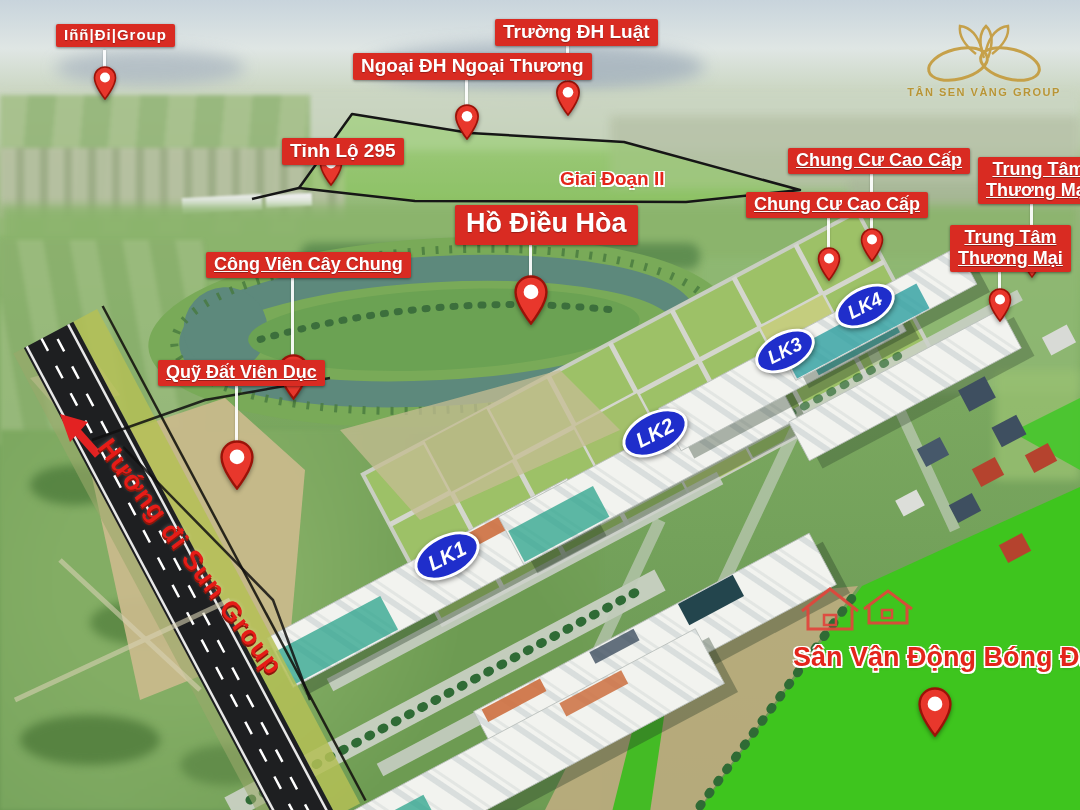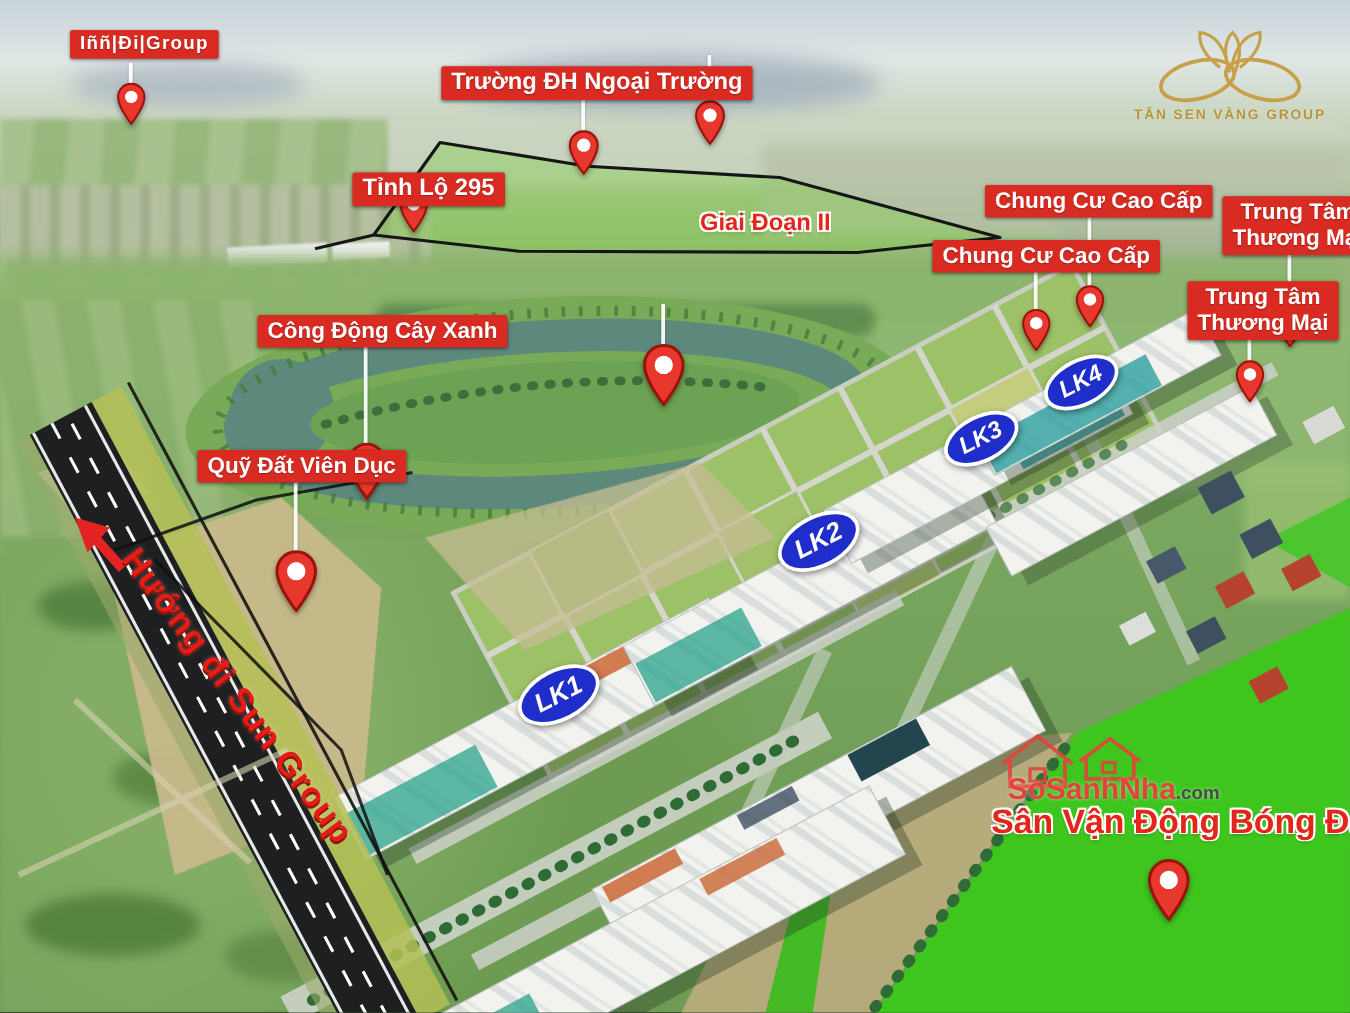--- a/index.html
+++ b/index.html
@@ -9,21 +9,21 @@
   .abs{position:absolute;}
   .b1{filter:blur(1px)} .b2{filter:blur(2px)} .b4{filter:blur(4px)} .b5{filter:blur(5px)} .b8{filter:blur(8px)}
   .scene{position:absolute;inset:0;z-index:4;}
   .badge{position:absolute;z-index:40;background:#d92b22;color:#fff;
     font:bold 19px/1.18 "Liberation Sans",sans-serif;padding:2px 8px 3px;
     white-space:nowrap;border-radius:2px;box-shadow:0 1px 3px rgba(0,0,0,.45);
     text-shadow:0 1px 1px rgba(0,0,0,.3);}
   .badge.center{text-align:center;}
   .badge.big{font-size:27px;padding:3px 11px 5px;}
   .badge.small{font-size:15px;letter-spacing:1px;filter:blur(.5px);}
-  .badge.f18{font-size:18px;}
+  .badge.f18{font-size:18px;text-decoration:underline;}
   .outline{position:absolute;z-index:40;color:#e3251b;font:bold 19px "Liberation Sans",sans-serif;white-space:nowrap;
     text-shadow:-1.5px -1.5px 0 #fff,1.5px -1.5px 0 #fff,-1.5px 1.5px 0 #fff,1.5px 1.5px 0 #fff,0 2px 3px rgba(0,0,0,.25);}
   .outline.huge{font-size:27px;}
   .conn{position:absolute;z-index:36;width:3px;background:rgba(255,255,255,.92);box-shadow:0 0 2px rgba(0,0,0,.25);}
   .pin{position:absolute;z-index:38;filter:drop-shadow(0 2px 2px rgba(0,0,0,.4));}
   .lk{position:absolute;z-index:39;display:flex;align-items:center;justify-content:center;
     background:#1f2ecb;border:3px solid #fff;border-radius:50%;color:#fff;
     font:italic bold 21px "Liberation Sans",sans-serif;box-shadow:0 2px 5px rgba(0,0,0,.45);}
   .lk.sm{font-size:19px;}
   .sun{position:absolute;z-index:40;color:#e61c17;font:bold 27px "Liberation Sans",sans-serif;white-space:nowrap;
@@ -214,23 +214,20 @@
   </svg>
 
   <svg class="wm" style="left:798px;top:583px;z-index:30" width="160" height="52" viewBox="0 0 160 52">
     <g stroke="#e2443c" stroke-width="3" fill="none">
       <path d="M4 28 L32 6 L60 28 M10 25 V46 H54 V25"></path>
       <rect x="26" y="32" width="12" height="10" stroke-width="2.5"></rect>
       <path d="M66 26 L90 8 L114 26 M71 23 V40 H109 V23"></path>
       <rect x="84" y="27" width="10" height="8" stroke-width="2.5"></rect>
     </g>
   </svg>
-  <div class="wm-text" style="left:806px;top:618px;">
-    <span>SoSanhNha</span><span class="tld">.com</span>
-  </div>
 
   <div class="logo-text" style="left:894px;top:86px;">TÂN SEN VÀNG GROUP</div>
 
   <div class="conn" style="left:103px;top:50px;height:18px"></div>
   <div class="conn" style="left:465px;top:78px;height:30px"></div>
   <div class="conn" style="left:566px;top:44px;height:40px"></div>
   <div class="conn" style="left:329px;top:150px;height:6px"></div>
   <div class="conn" style="left:529px;top:243px;height:36px"></div>
   <div class="conn" style="left:291px;top:274px;height:84px"></div>
   <div class="conn" style="left:235px;top:386px;height:58px"></div>
@@ -282,23 +279,25 @@
   <svg class="pin" style="left:988px;top:288px" width="24" height="34" viewBox="0 0 24 34">
       <path d="M12 1C6 1 1.5 5.7 1.5 11.7 1.5 20 12 33 12 33s10.5-13 10.5-21.3C22.5 5.7 18 1 12 1z" fill="#e8372c" stroke="#9b1208" stroke-width="1.6"></path>
       <circle cx="12" cy="11.5" r="5" fill="#fff"></circle>
     </svg>
   <svg class="pin" style="left:917px;top:687px" width="36" height="50" viewBox="0 0 24 34">
       <path d="M12 1C6 1 1.5 5.7 1.5 11.7 1.5 20 12 33 12 33s10.5-13 10.5-21.3C22.5 5.7 18 1 12 1z" fill="#e8372c" stroke="#9b1208" stroke-width="1.6"></path>
       <circle cx="12" cy="11.5" r="5" fill="#fff"></circle>
     </svg>
 
   <div class="badge small" style="left:56px;top:24px">Iññ|Đi|Group</div>
-  <div class="badge" style="left:353px;top:53px">Trường ĐH Ngoại Trường</div>
+  <div class="badge" style="left:353px;top:53px">Ngoại ĐH Ngoại Thương</div>
+  <div class="badge" style="left:495px;top:19px">Trường ĐH Luật</div>
   <div class="badge" style="left:282px;top:138px">Tỉnh Lộ 295</div>
-  <div class="badge f18" style="left:206px;top:252px">Công Động Cây Xanh</div>
+  <div class="badge big" style="left:455px;top:205px">Hồ Điều Hòa</div>
+  <div class="badge f18" style="left:206px;top:252px">Công Viên Cây Chung</div>
   <div class="badge f18" style="left:158px;top:360px">Quỹ Đất Viên Dục</div>
   <div class="badge f18" style="left:788px;top:148px">Chung Cư Cao Cấp</div>
   <div class="badge f18" style="left:746px;top:192px">Chung Cư Cao Cấp</div>
   <div class="badge f18 center" style="left:978px;top:157px">
     <div>Trung Tâm</div>
     <div>Thương Mại</div>
   </div>
   <div class="badge f18 center" style="left:950px;top:225px">
     <div>Trung Tâm</div>
     <div>Thương Mại</div>

